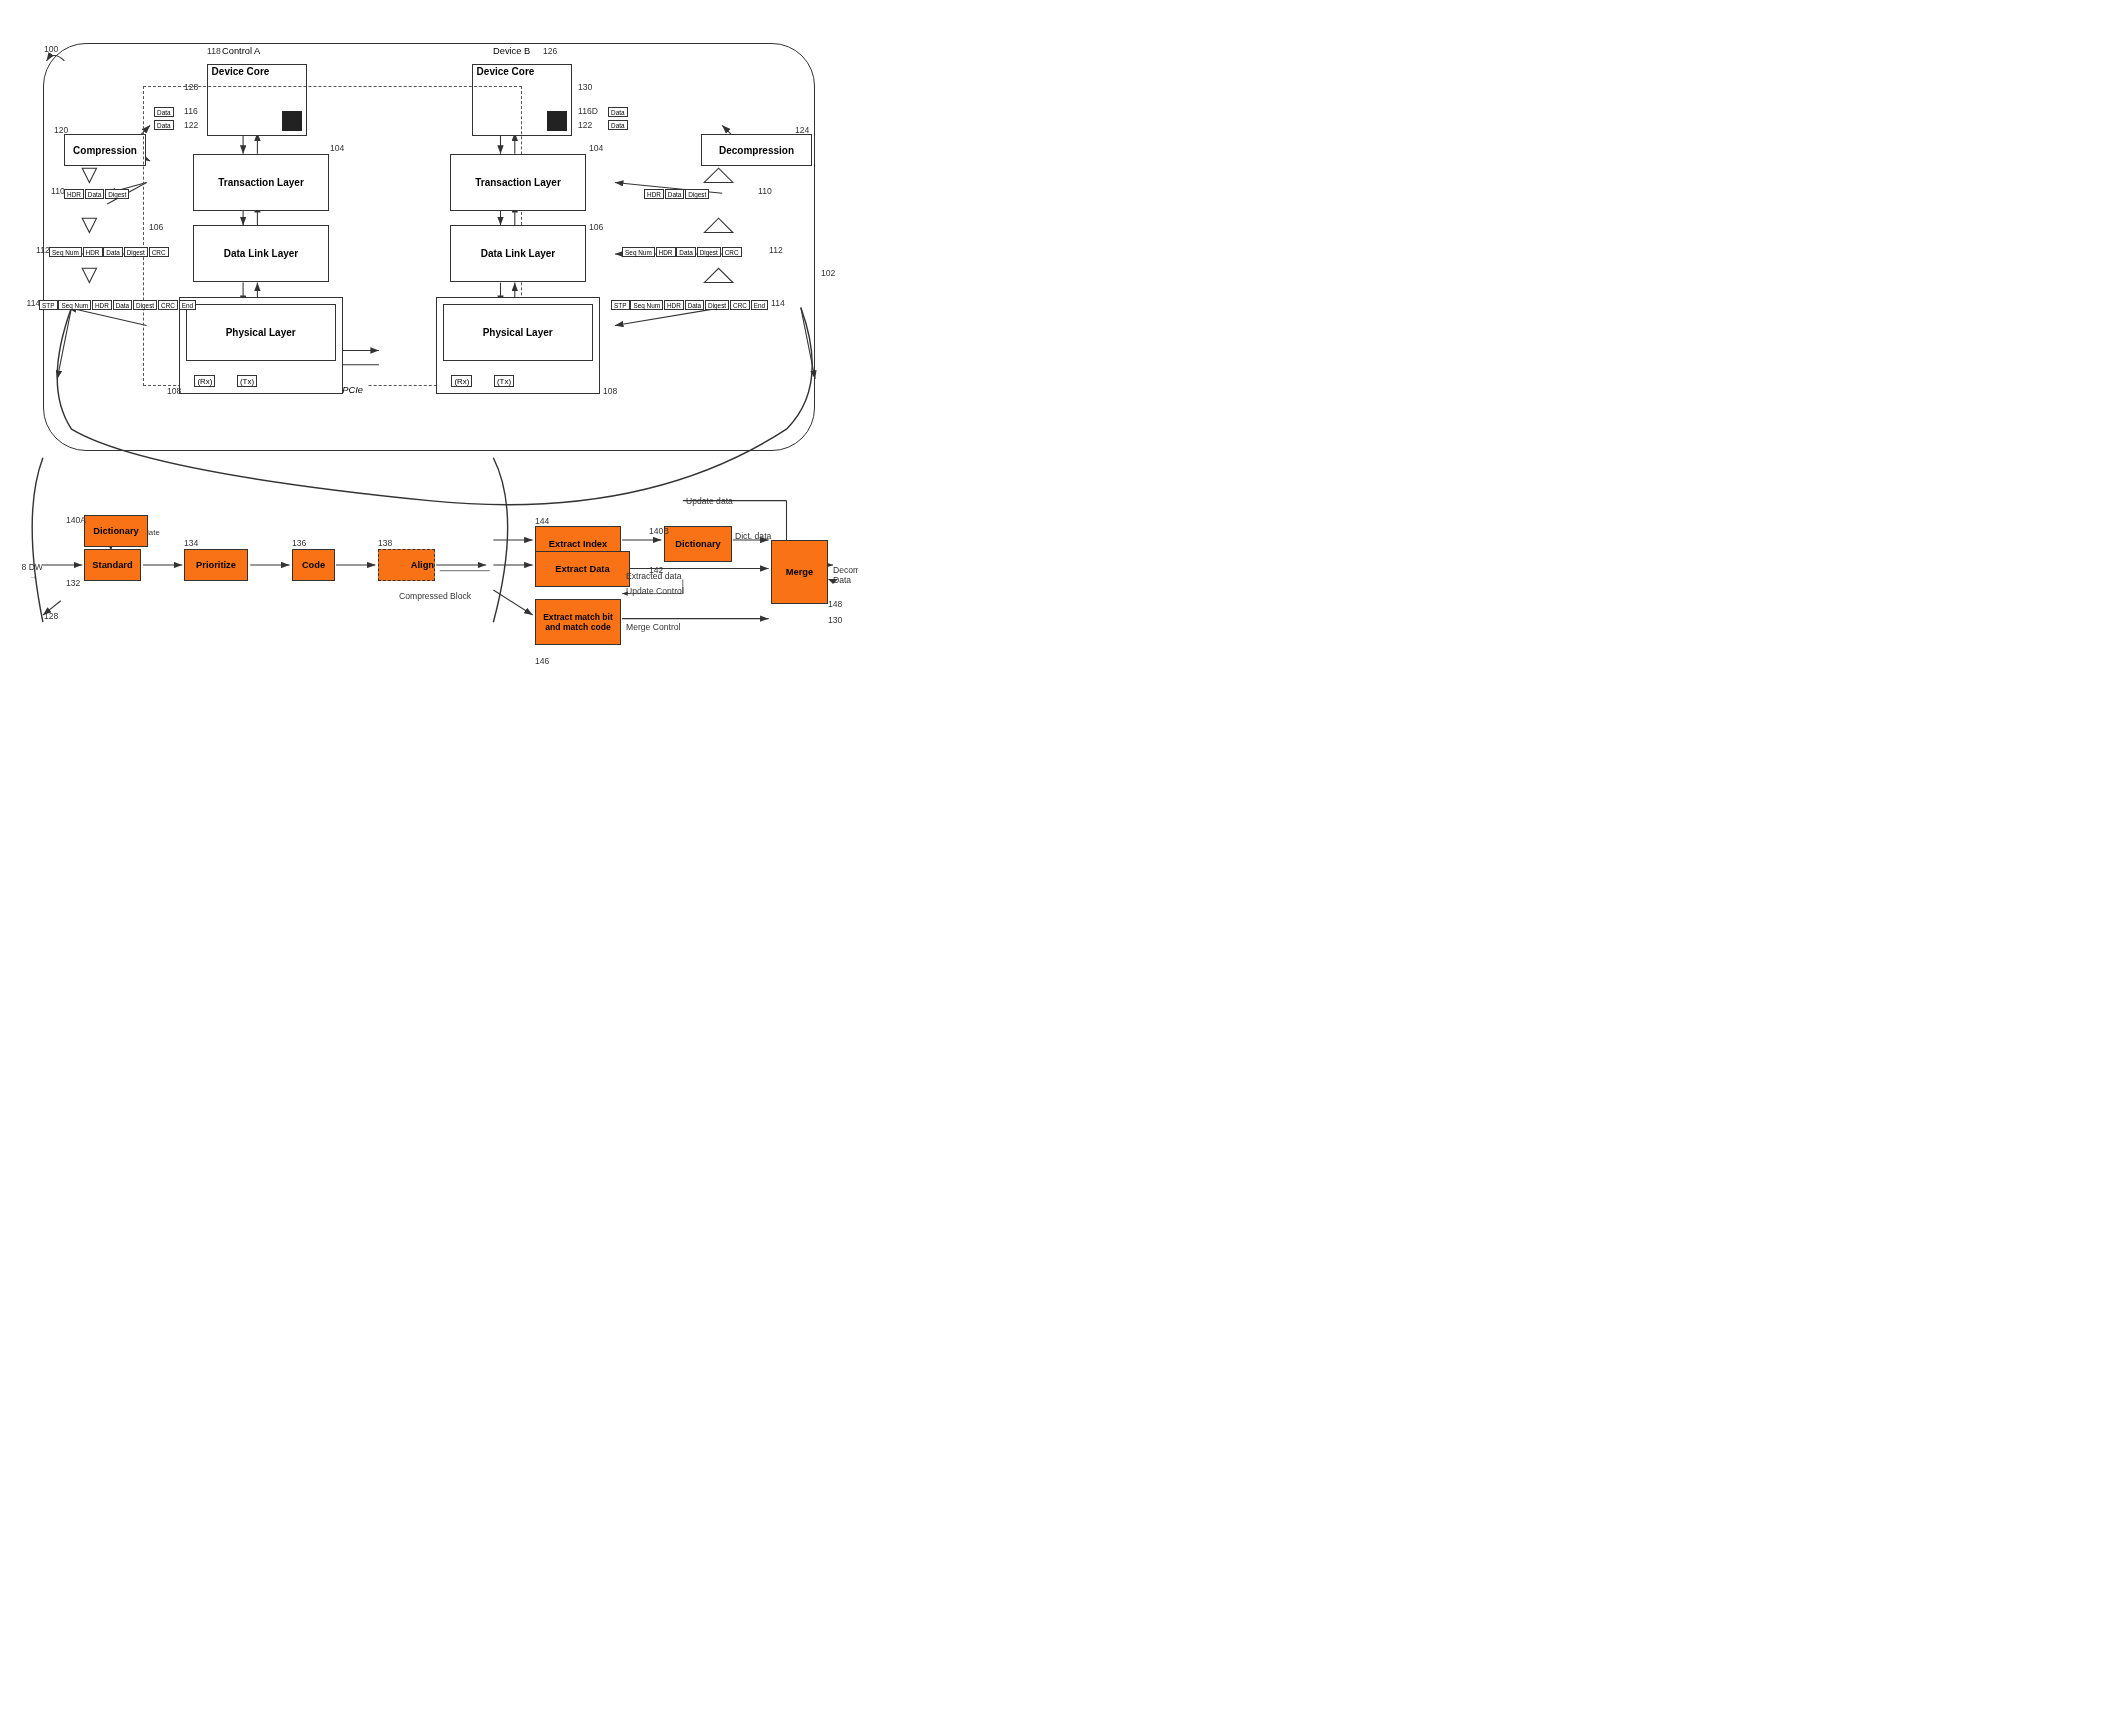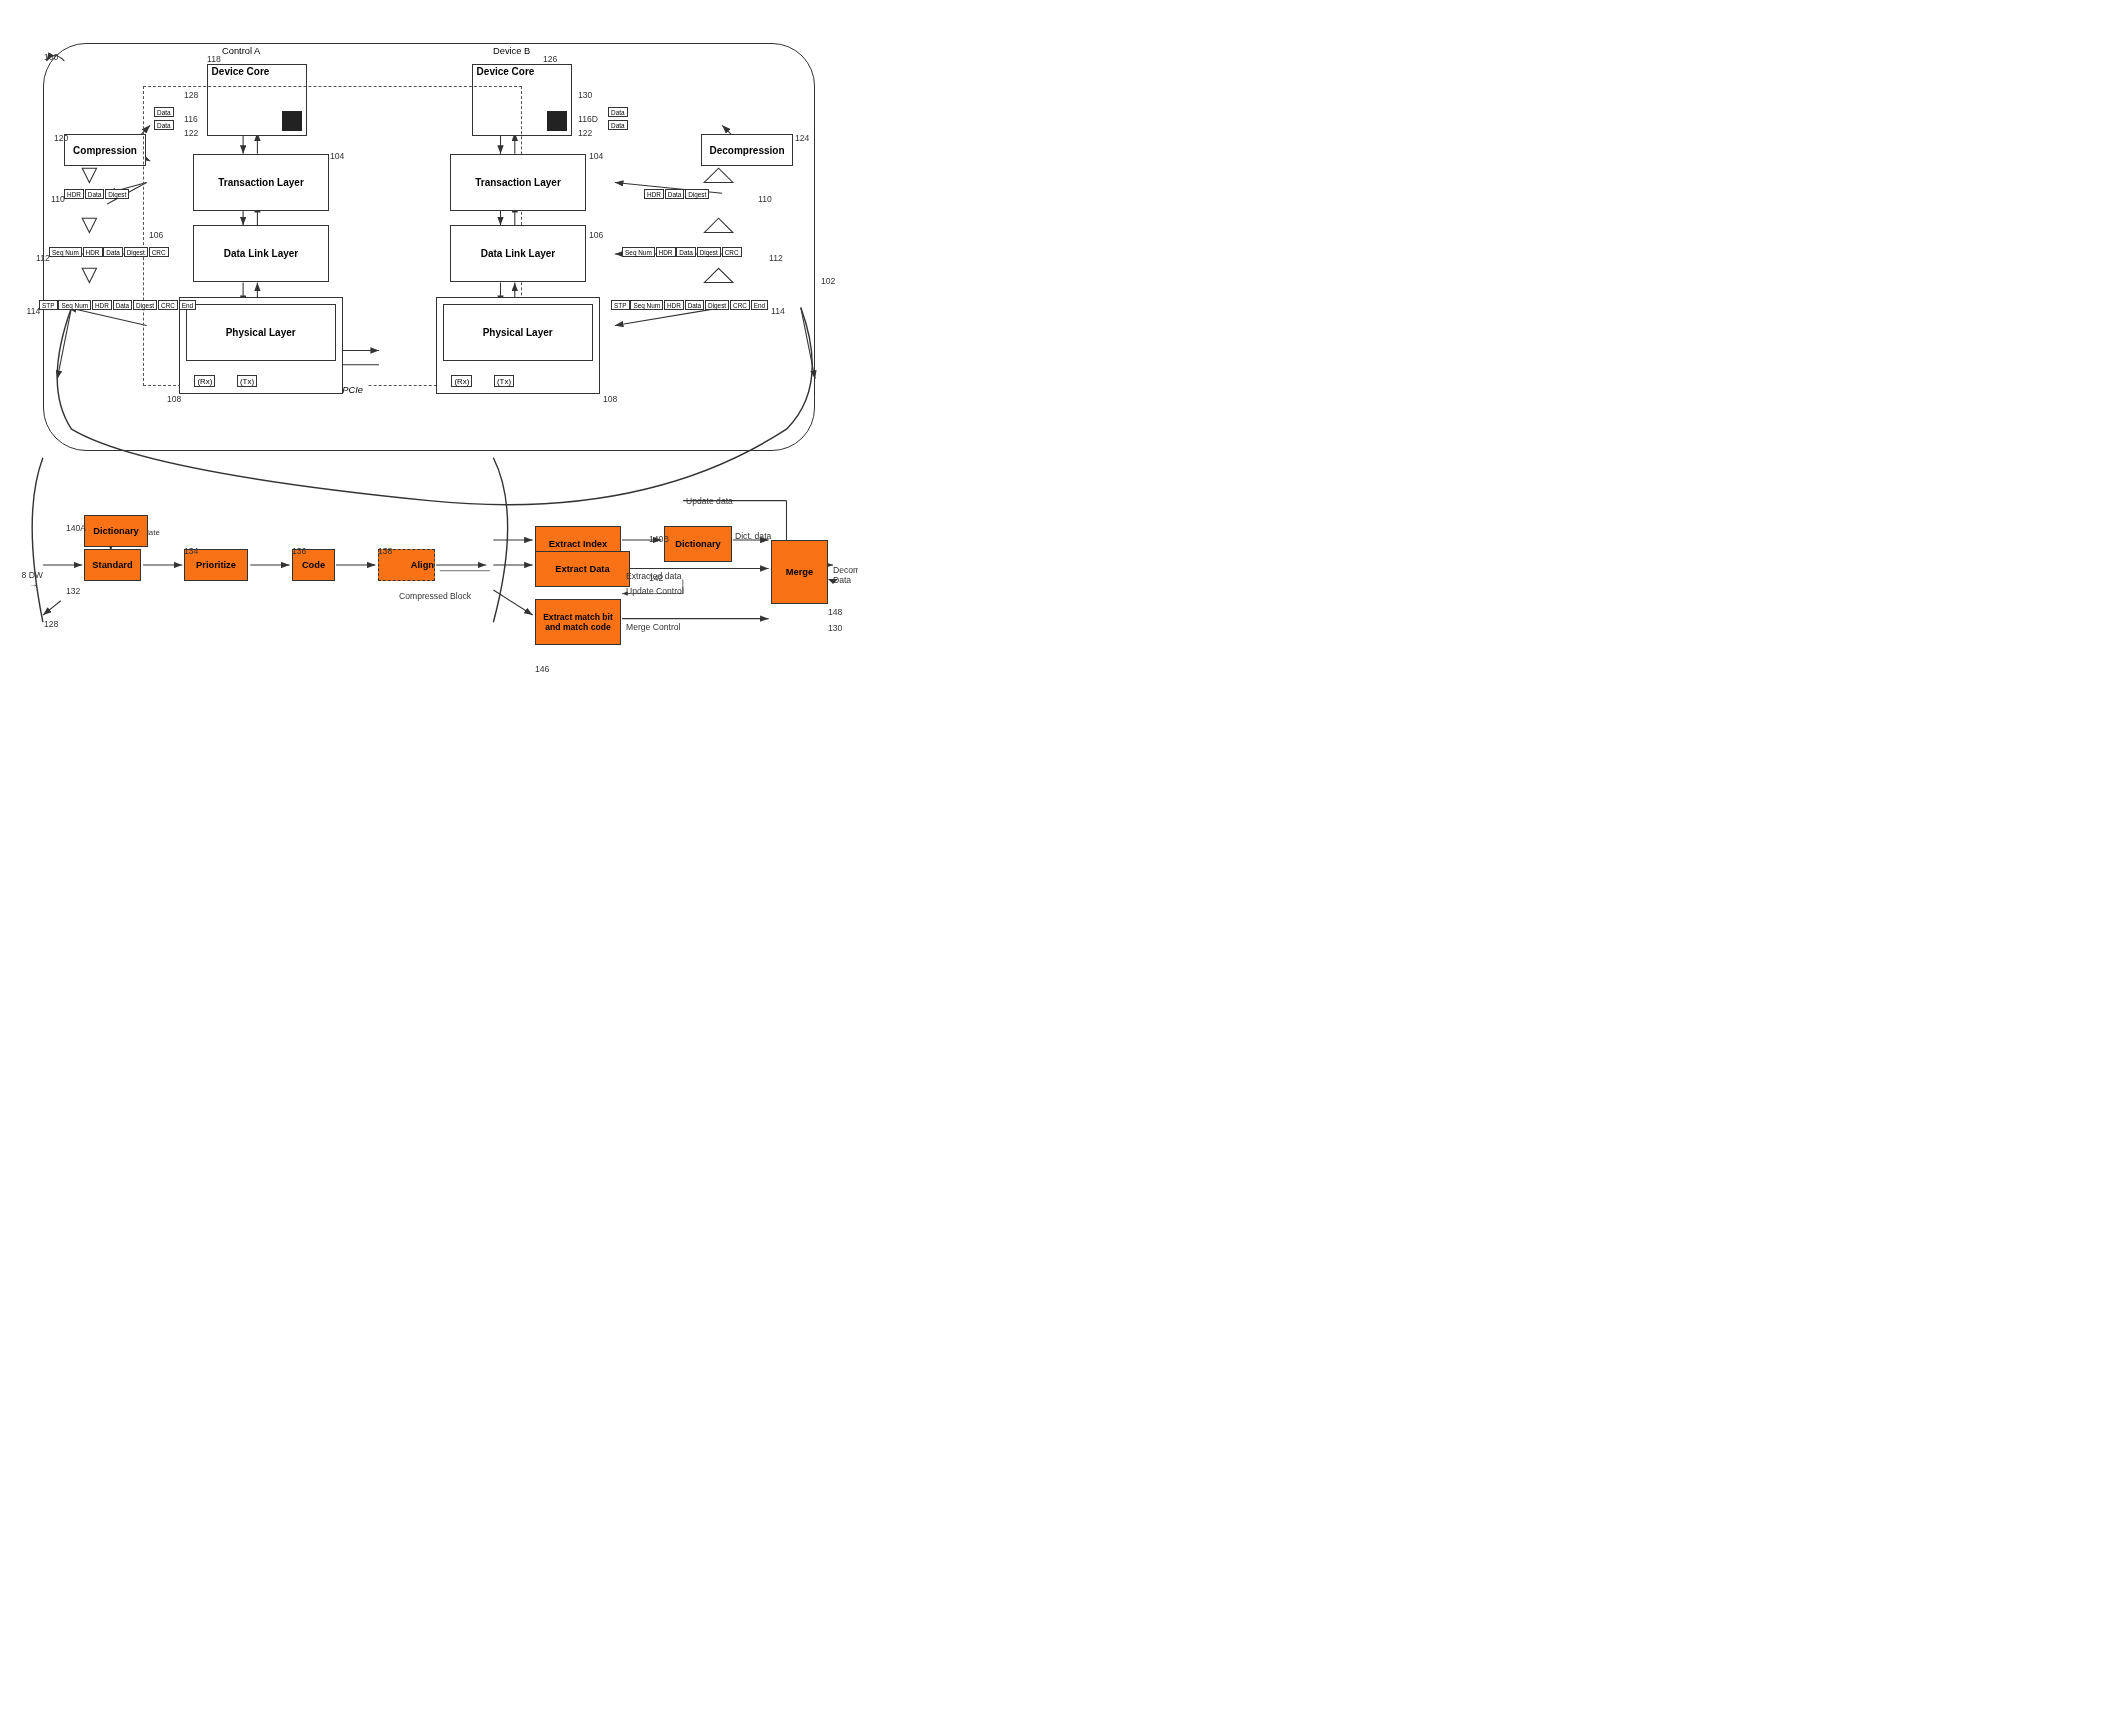--- a/index.html
+++ b/index.html
@@ -80,21 +80,20 @@
       position: absolute;
       display: flex;
       align-items: center;
       gap: 0.7px;
     }
     
     .ref-num {
       position: absolute;
       font-size: 8.6px;
       color: #333;
-      margin-top: 8px;
     }
     
     .svg-overlay {
       position: absolute;
       top: 0; left: 0;
       width: 858px;
       height: 701px;
       pointer-events: none;
     }
     
@@ -281,21 +280,21 @@
   <div class="packet-box" style="position:absolute;top:120px;left:608px;">Data</div>
 
   <div class="ref-num" style="top:120px;left:184px;">122</div>
   <div class="ref-num" style="top:120px;left:578px;">122</div>
 
   <div class="layer-box" style="top:134px;left:64px;width:82px;height:32px;">
     <span>Compression</span>
   </div>
   <div class="ref-num" style="top:125px;left:54px;">120</div>
 
-  <div class="layer-box" style="top:134px;left:701px;width:92px;height:32px;">
+  <div class="layer-box" style="top:134px;left:701px;width:111px;height:32px;">
     <span>Decompression</span>
   </div>
   <div class="ref-num" style="top:125px;left:795px;">124</div>
 
   <div class="pcie-box">
     <div class="pcie-label">Standard PCIe</div>
   </div>
 
   <div class="layer-box" style="top:154px;left:193px;width:136px;height:57px;">
     <span>Transaction Layer</span>

